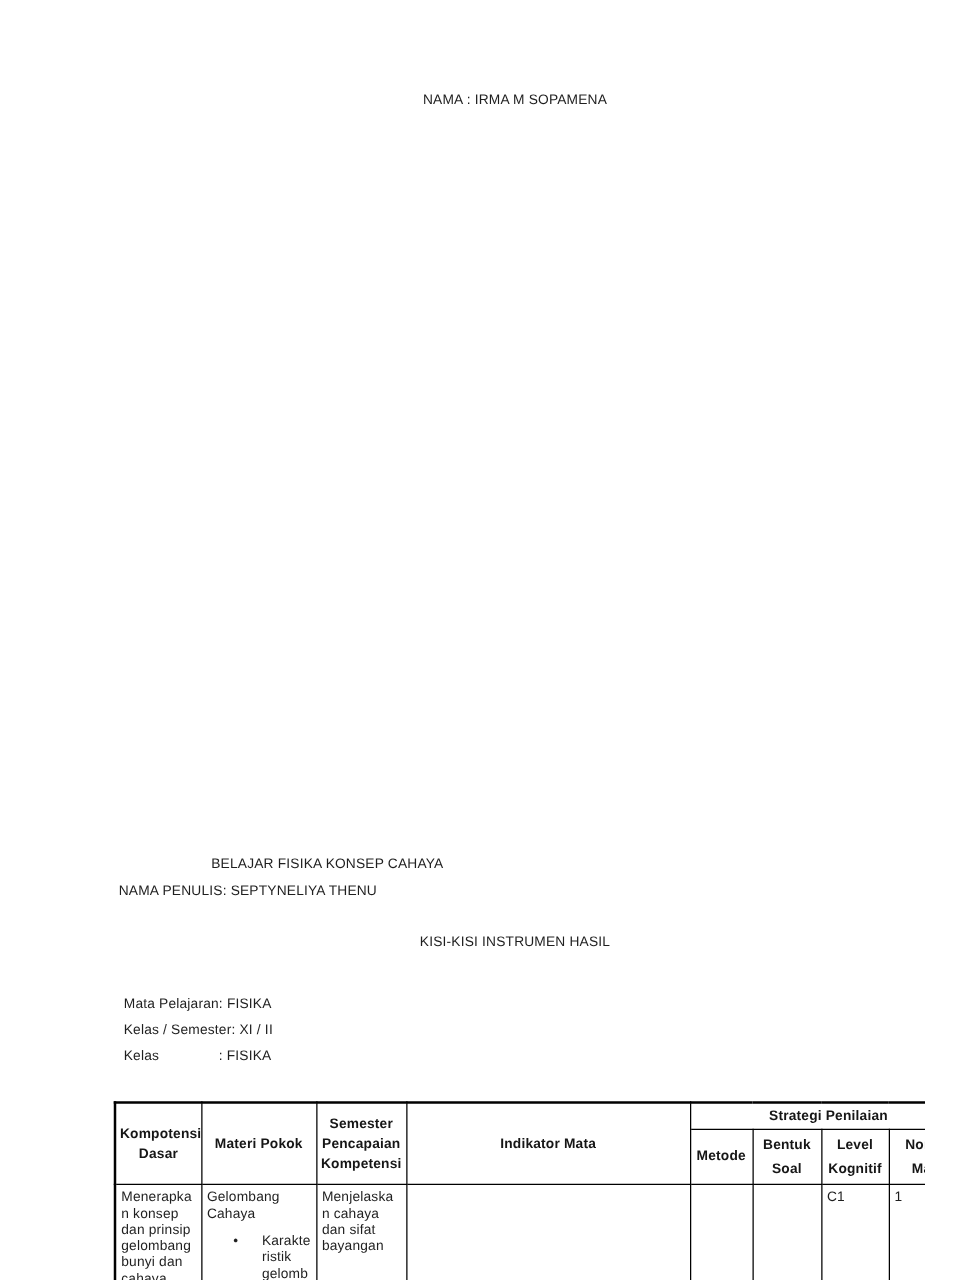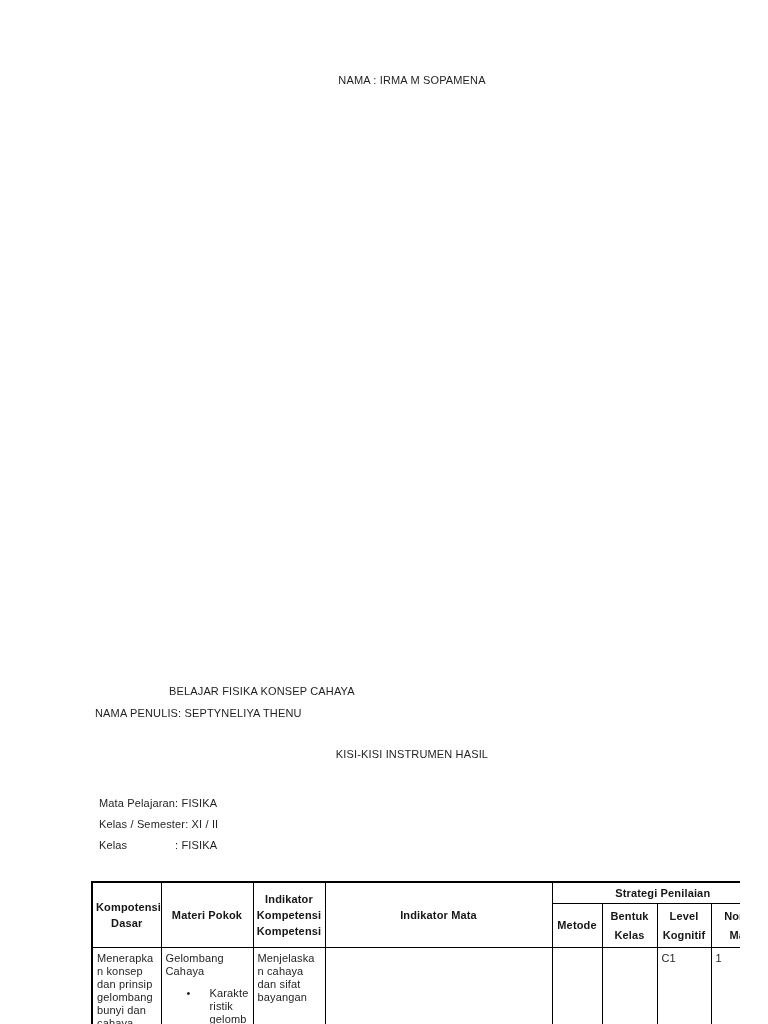--- a/index.html
+++ b/index.html
@@ -78,27 +78,27 @@
         <col style="width:227px">
       <col style="width:50px">
         <col style="width:55px">
         <col style="width:54px">
         <col style="width:63px">
     </colgroup>
     <tbody>
       <tr class="group-row">
         <th class="hdr" rowspan="2">Kompotensi Dasar</th>
         <th class="hdr" rowspan="2">Materi Pokok</th>
-        <th class="hdr hdr-tall" rowspan="2">Indikator Kompetensi Kompetensi</th>
+        <th class="hdr hdr-tall" rowspan="2">Semester Pencapaian Kompetensi</th>
         <th class="hdr" rowspan="2">Indikator Mata</th>
         <th class="hdr" colspan="4">Strategi Penilaian</th>
       </tr>
       <tr>
         <th class="hdr hdr-sub">Metode</th>
-        <th class="hdr hdr-sub">Bentuk Kelas</th>
+        <th class="hdr hdr-sub">Bentuk Soal</th>
         <th class="hdr hdr-sub">Level Kognitif</th>
         <th class="hdr hdr-sub">Nomor Mata</th>
       </tr>
       <tr class="data-row">
         <td class="body-cell">Menerapkan konsep dan prinsip gelombang bunyi dan cahaya</td>
         <td class="body-cell">
           <div>Gelombang Cahaya</div>
           <div class="bullet-item">
             <span class="bullet-glyph">•</span>
             <span class="bullet-text">Karakteristik gelombang</span>

